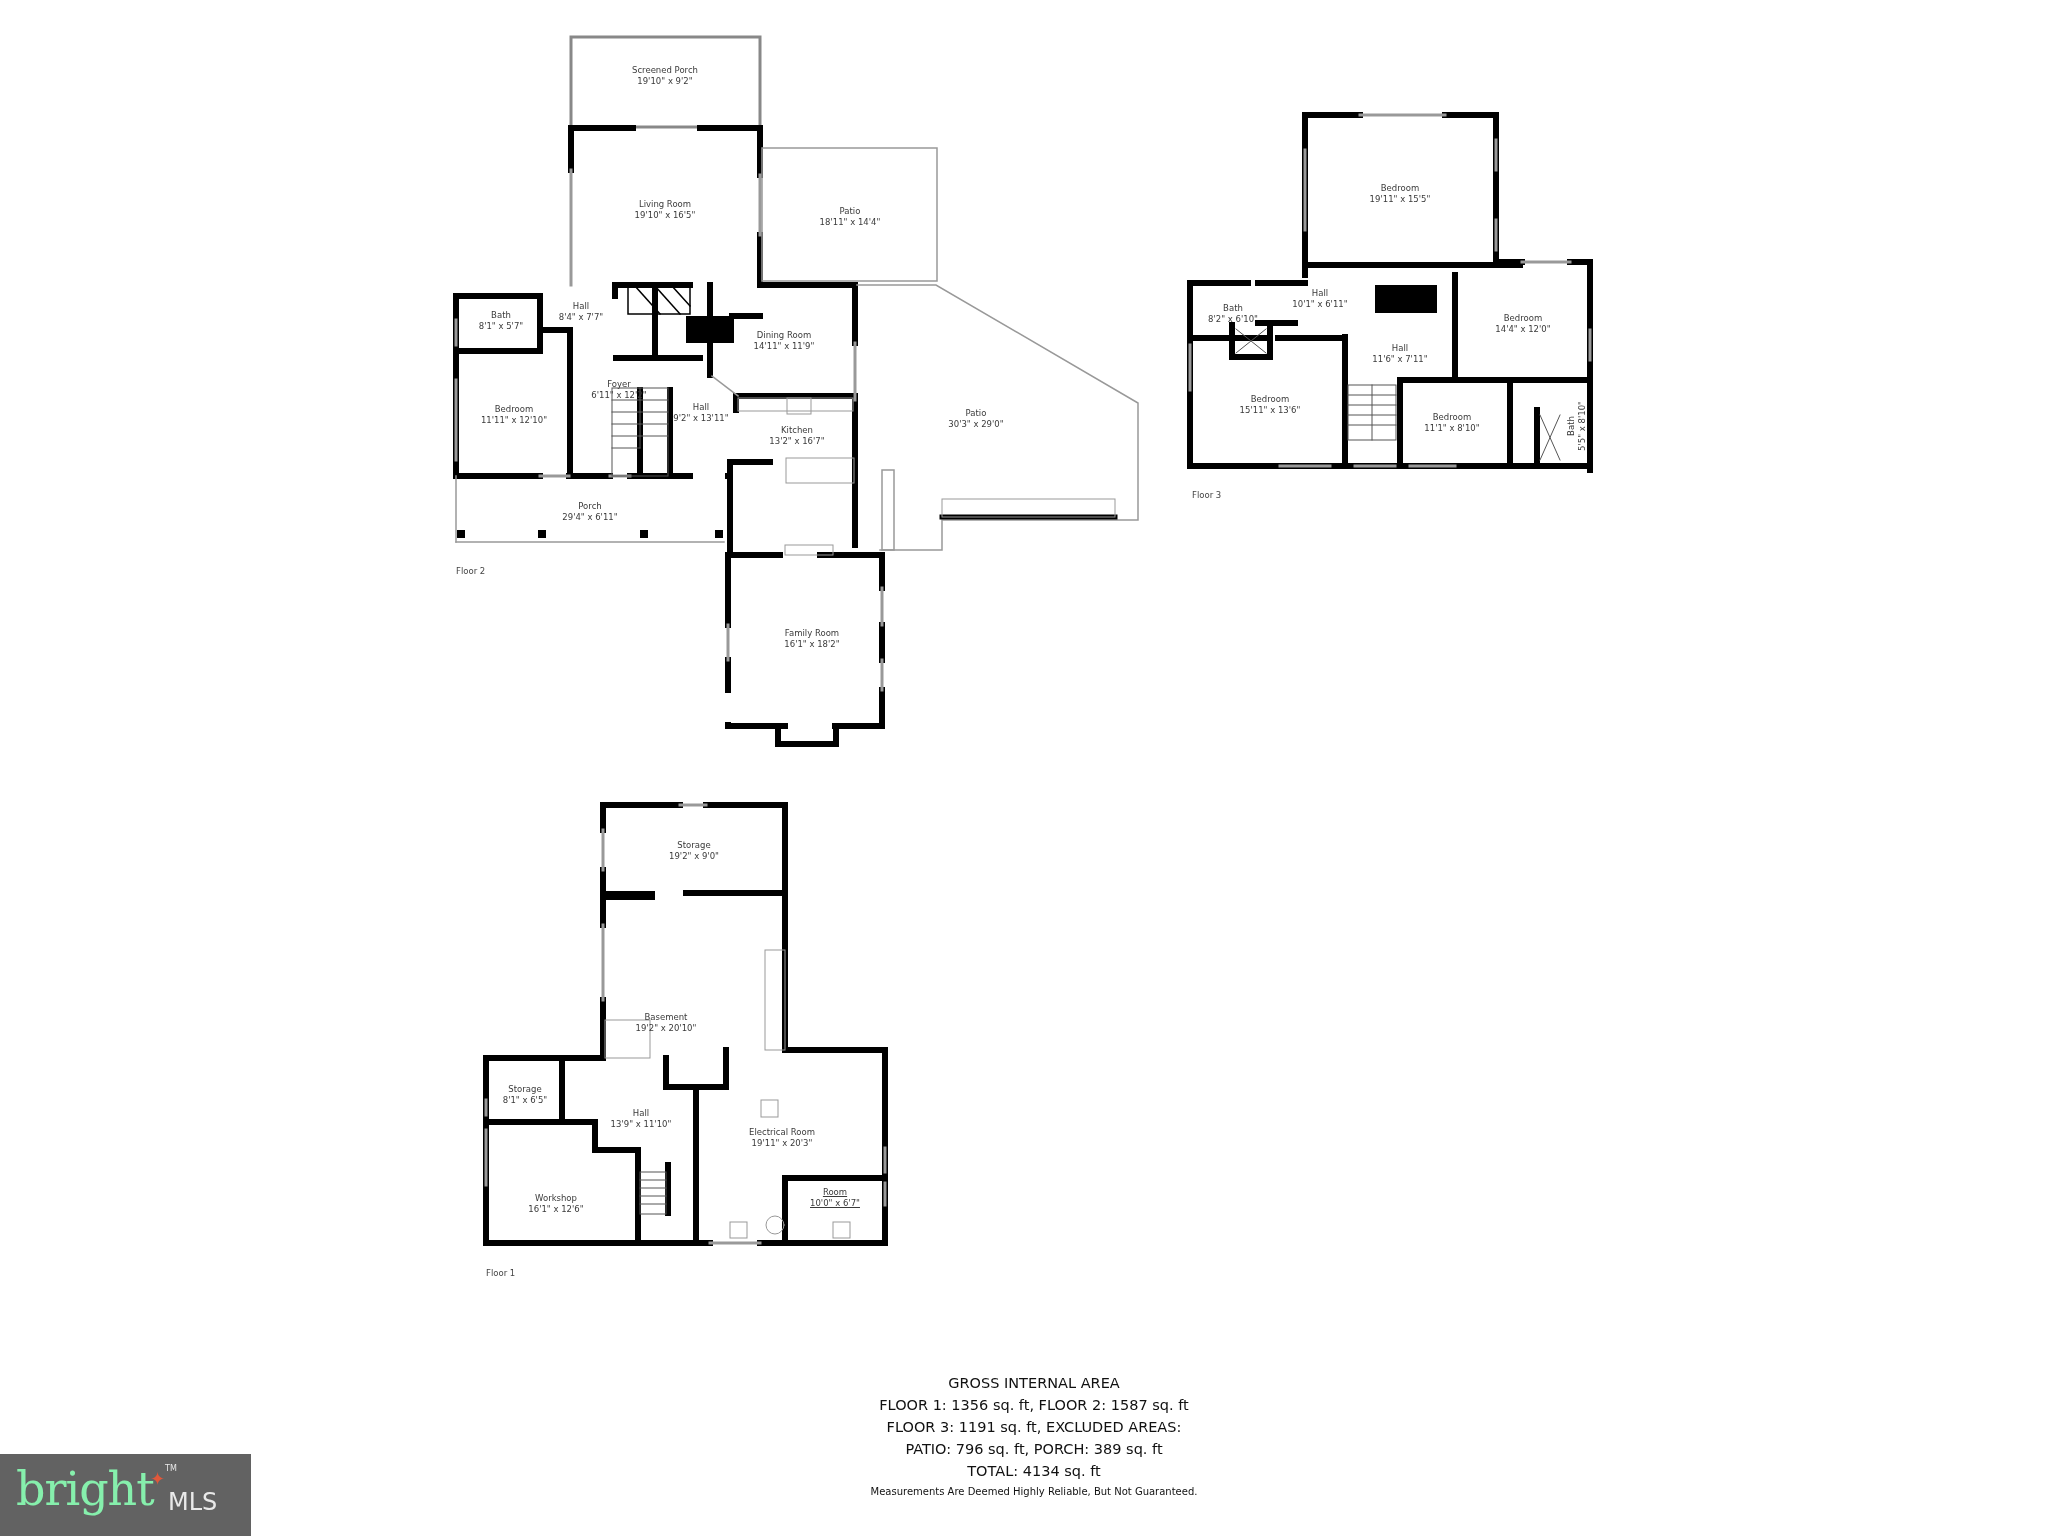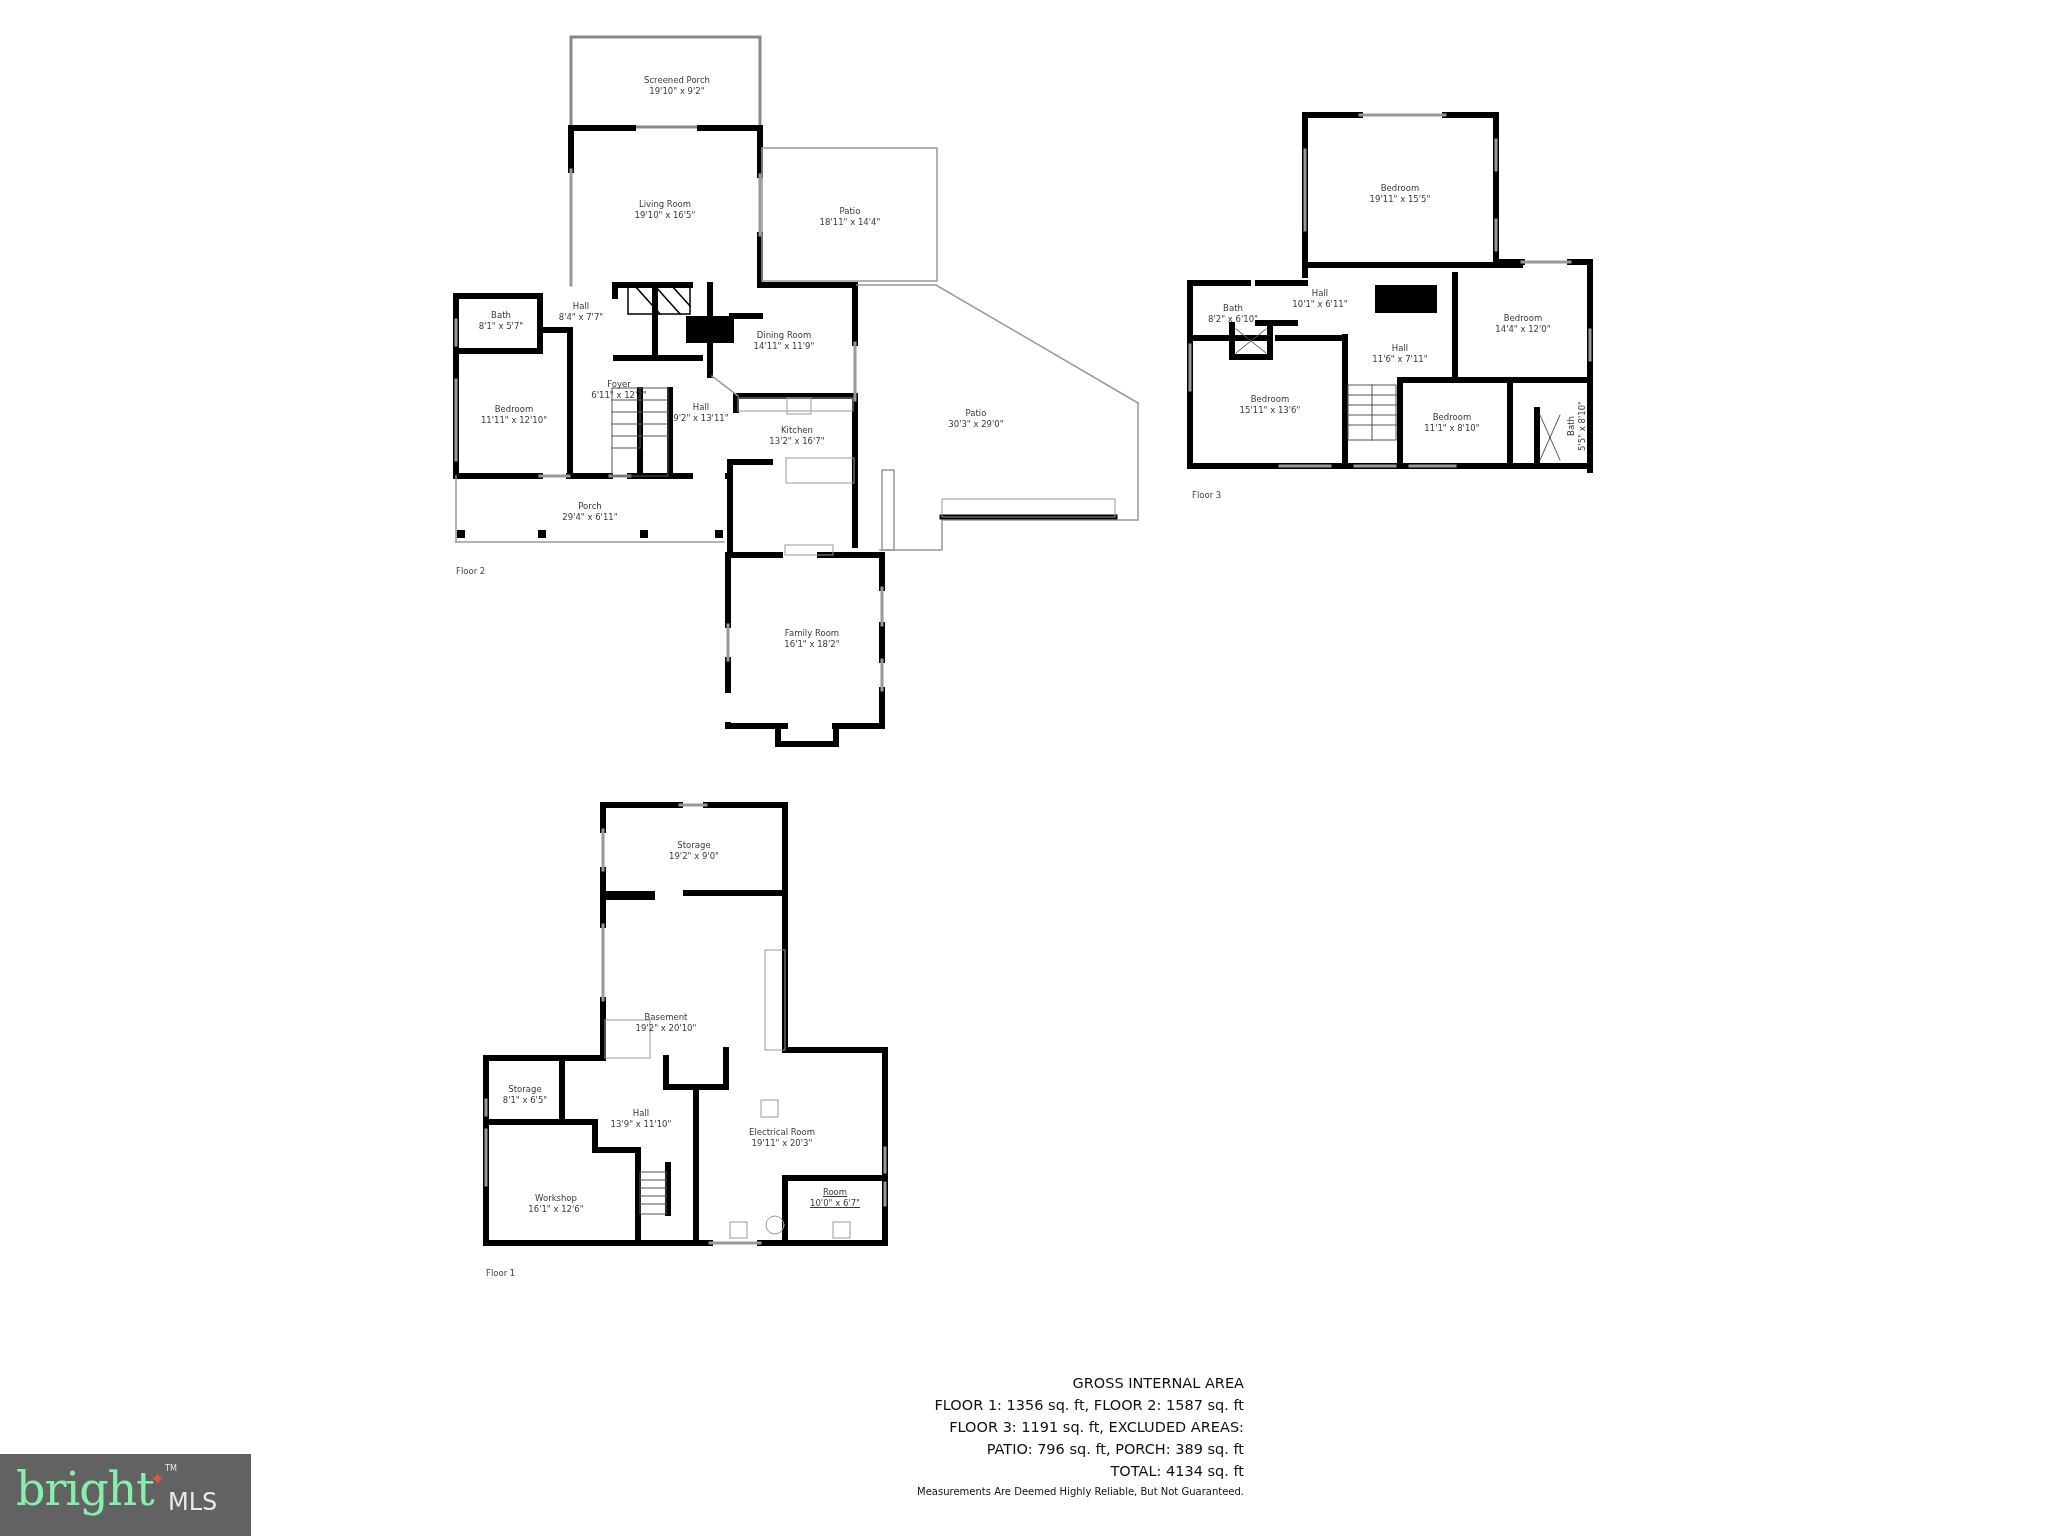--- a/index.html
+++ b/index.html
@@ -2,21 +2,21 @@
 <html><head>
 <meta charset="utf-8">
 <style>
   html, body { margin:0; padding:0; background:#ffffff; }
   body { width:2048px; height:1536px; position:relative; overflow:hidden; font-family:"DejaVu Sans", sans-serif; color:#333; }
   svg.plan { position:absolute; left:0; top:0; width:2048px; height:1536px; }
   .room-label { position:absolute; transform:translate(-50%,-50%); text-align:center; font-size:8.5px; line-height:11px; color:#3a3a3a; white-space:nowrap; }
   .room-label .nm { display:block; }
   .room-label .dim { display:block; }
   .floor-label { position:absolute; font-size:8.5px; color:#444; }
-  .summary { position:absolute; left:824px; top:1372px; width:420px; text-align:right; font-family:"DejaVu Sans", sans-serif; color:#111; }
+  .summary { position:absolute; left:824px; top:1372px; width:420px; text-align:center; font-family:"DejaVu Sans", sans-serif; color:#111; }
   .summary .l { font-size:14.5px; line-height:22px; display:block; }
   .summary .disc { font-size:10px; line-height:20px; display:block; }
   .logo { position:absolute; left:0; top:1454px; width:251px; height:82px; background:#626262; }
   .logo .b { position:absolute; left:16px; top:8px; font-family:"DejaVu Serif", serif; font-size:46px; color:#86efac; letter-spacing:-1px; }
   .logo .star { position:absolute; left:150px; top:18px; width:14px; height:14px; color:#e0583a; font-size:18px; line-height:14px; }
   .logo .tm { position:absolute; left:165px; top:10px; font-size:8px; color:#e9e9e9; }
   .logo .mls { position:absolute; left:168px; top:34px; font-size:24px; color:#e9e9e9; font-family:"DejaVu Sans", sans-serif; }
 </style>
 </head>
 <body>
@@ -254,21 +254,21 @@
       <rect x="640" y="1172" width="26" height="42"></rect>
       <line x1="640" y1="1180" x2="666" y2="1180"></line>
       <line x1="640" y1="1188" x2="666" y2="1188"></line>
       <line x1="640" y1="1196" x2="666" y2="1196"></line>
       <line x1="640" y1="1204" x2="666" y2="1204"></line>
     </g>
   </g>
 </svg>
 
 <div>
-  <div class="room-label" style="left:665px;top:86px;margin-left:12px;">
+  <div class="room-label" style="left:665px;top:76px;">
       <span class="nm">Screened Porch</span>
       <span class="dim">19'10" x 9'2"</span>
     </div>
   <div class="room-label" style="left:665px;top:210px;">
       <span class="nm">Living Room</span>
       <span class="dim">19'10" x 16'5"</span>
     </div>
   <div class="room-label" style="left:850px;top:217px;">
       <span class="nm">Patio</span>
       <span class="dim">18'11" x 14'4"</span>

